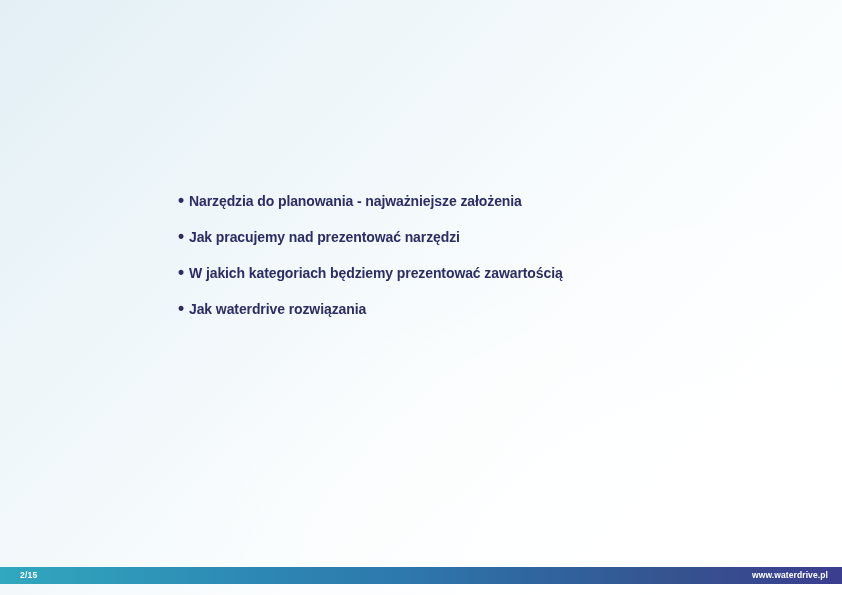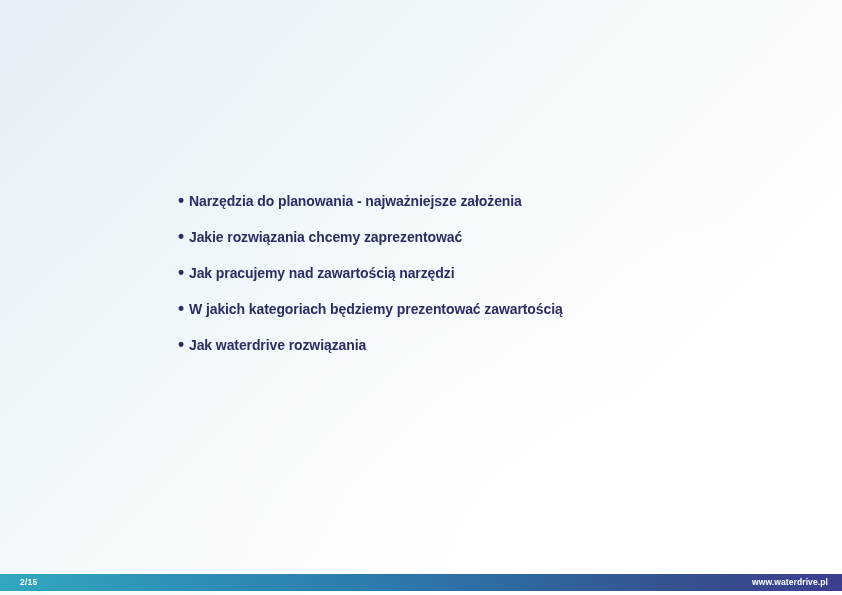--- a/index.html
+++ b/index.html
@@ -82,21 +82,21 @@
     font-size: 14px;
     font-weight: bold;
     vertical-align: baseline;
   }
 
   
 
   #footer-bar {
     position: absolute;
     left: 0;
-    bottom: 4px;
+    bottom: 11px;
     width: 842px;
     height: 17px;
     z-index: 5;
     background: linear-gradient(90deg,
       #31a8be 0%,
       #2f9bba 12%,
       #2d88b4 30%,
       #2d78ad 48%,
       #30659f 64%,
       #35538f 80%,
@@ -131,26 +131,23 @@
 <body>
 
 <div id="slide">
 
   <div id="content-body">
 
     <div class="bullet-row">
       <span class="bullet-marker">•</span><span class="bullet-text">Narzędzia do planowania - najważniejsze założenia</span>
     </div>
 
-    <div class="bullet-row">
-      <span class="bullet-marker">•</span><span class="bullet-text">Jakie rozwiązania chcemy zaprezentować</span>
-    </div>
 
     <div class="bullet-row">
-      <span class="bullet-marker">•</span><span class="bullet-text">Jak pracujemy nad zawartością narzędzi</span>
+      <span class="bullet-marker">•</span><span class="bullet-text">Jak pracujemy nad prezentować narzędzi</span>
     </div>
 
     <div class="bullet-row">
       <span class="bullet-marker">•</span><span class="bullet-text">W jakich kategoriach będziemy prezentować zawartością</span>
     </div>
 
     <div class="bullet-row">
       <span class="bullet-marker">•</span><span class="bullet-text">Jak waterdrive rozwiązania</span>
     </div>
 

